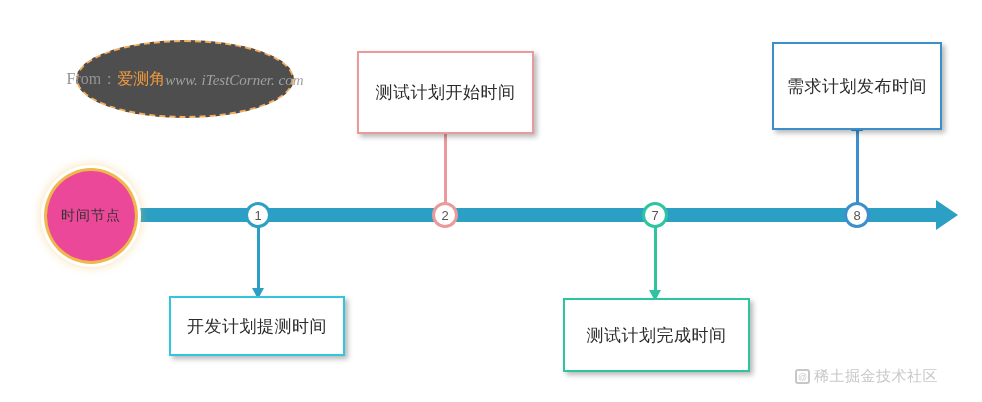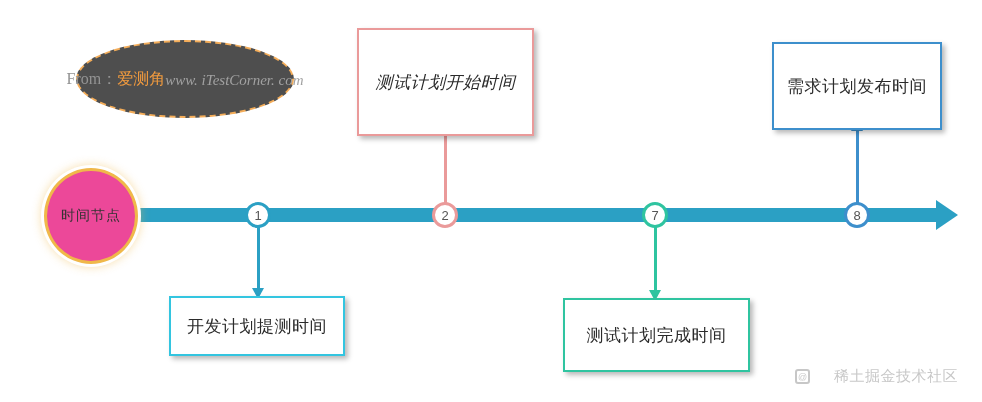--- a/index.html
+++ b/index.html
@@ -176,21 +176,20 @@
     color: #9a9a9a;
     display: flex;
     align-items: center;
     justify-content: center;
   }
   .wm-br-text {
     font-size: 15px;
     color: #9a9a9a;
     white-space: nowrap;
     letter-spacing: 0.5px;
-    margin-left: 20px;
   }
 </style>
 </head>
 <body>
 
 <div id="canvas">
 
   <div class="axis-bar"></div>
   <div class="axis-arrow"></div>
 
@@ -205,21 +204,21 @@
   </div>
   <div class="box" style="left:169px; top:296px; width:176px; height:60px; border-color:#33c5e0;">
     <span class="box-label">开发计划提测时间</span>
   </div>
 
   <div class="conn" style="left:443.5px; top:128px; height:82px; background:#ea9a9a;"></div>
   <div class="conn-head up" style="left:439px; top:119px; border-bottom-color:#ea9a9a;"></div>
   <div class="node" style="left:432px; top:202px; border-color:#ea9a9a;">
     <span>2</span>
   </div>
-  <div class="box" style="left:357px; top:28px; width:177px; height:108px; border-color:#ea9a9a;font-style:italic;">
+  <div class="box" style="left:357px; top:51px; width:177px; height:83px; border-color:#ea9a9a;">
     <span class="box-label">测试计划开始时间</span>
   </div>
 
   <div class="conn" style="left:653.5px; top:222px; height:72px; background:#2fc4a0;"></div>
   <div class="conn-head down" style="left:649px; top:290px; border-top-color:#2fc4a0;"></div>
   <div class="node" style="left:642px; top:202px; border-color:#2fc4a0;">
     <span>7</span>
   </div>
   <div class="box" style="left:563px; top:298px; width:187px; height:74px; border-color:#2fc4a0;">
     <span class="box-label">测试计划完成时间</span>

